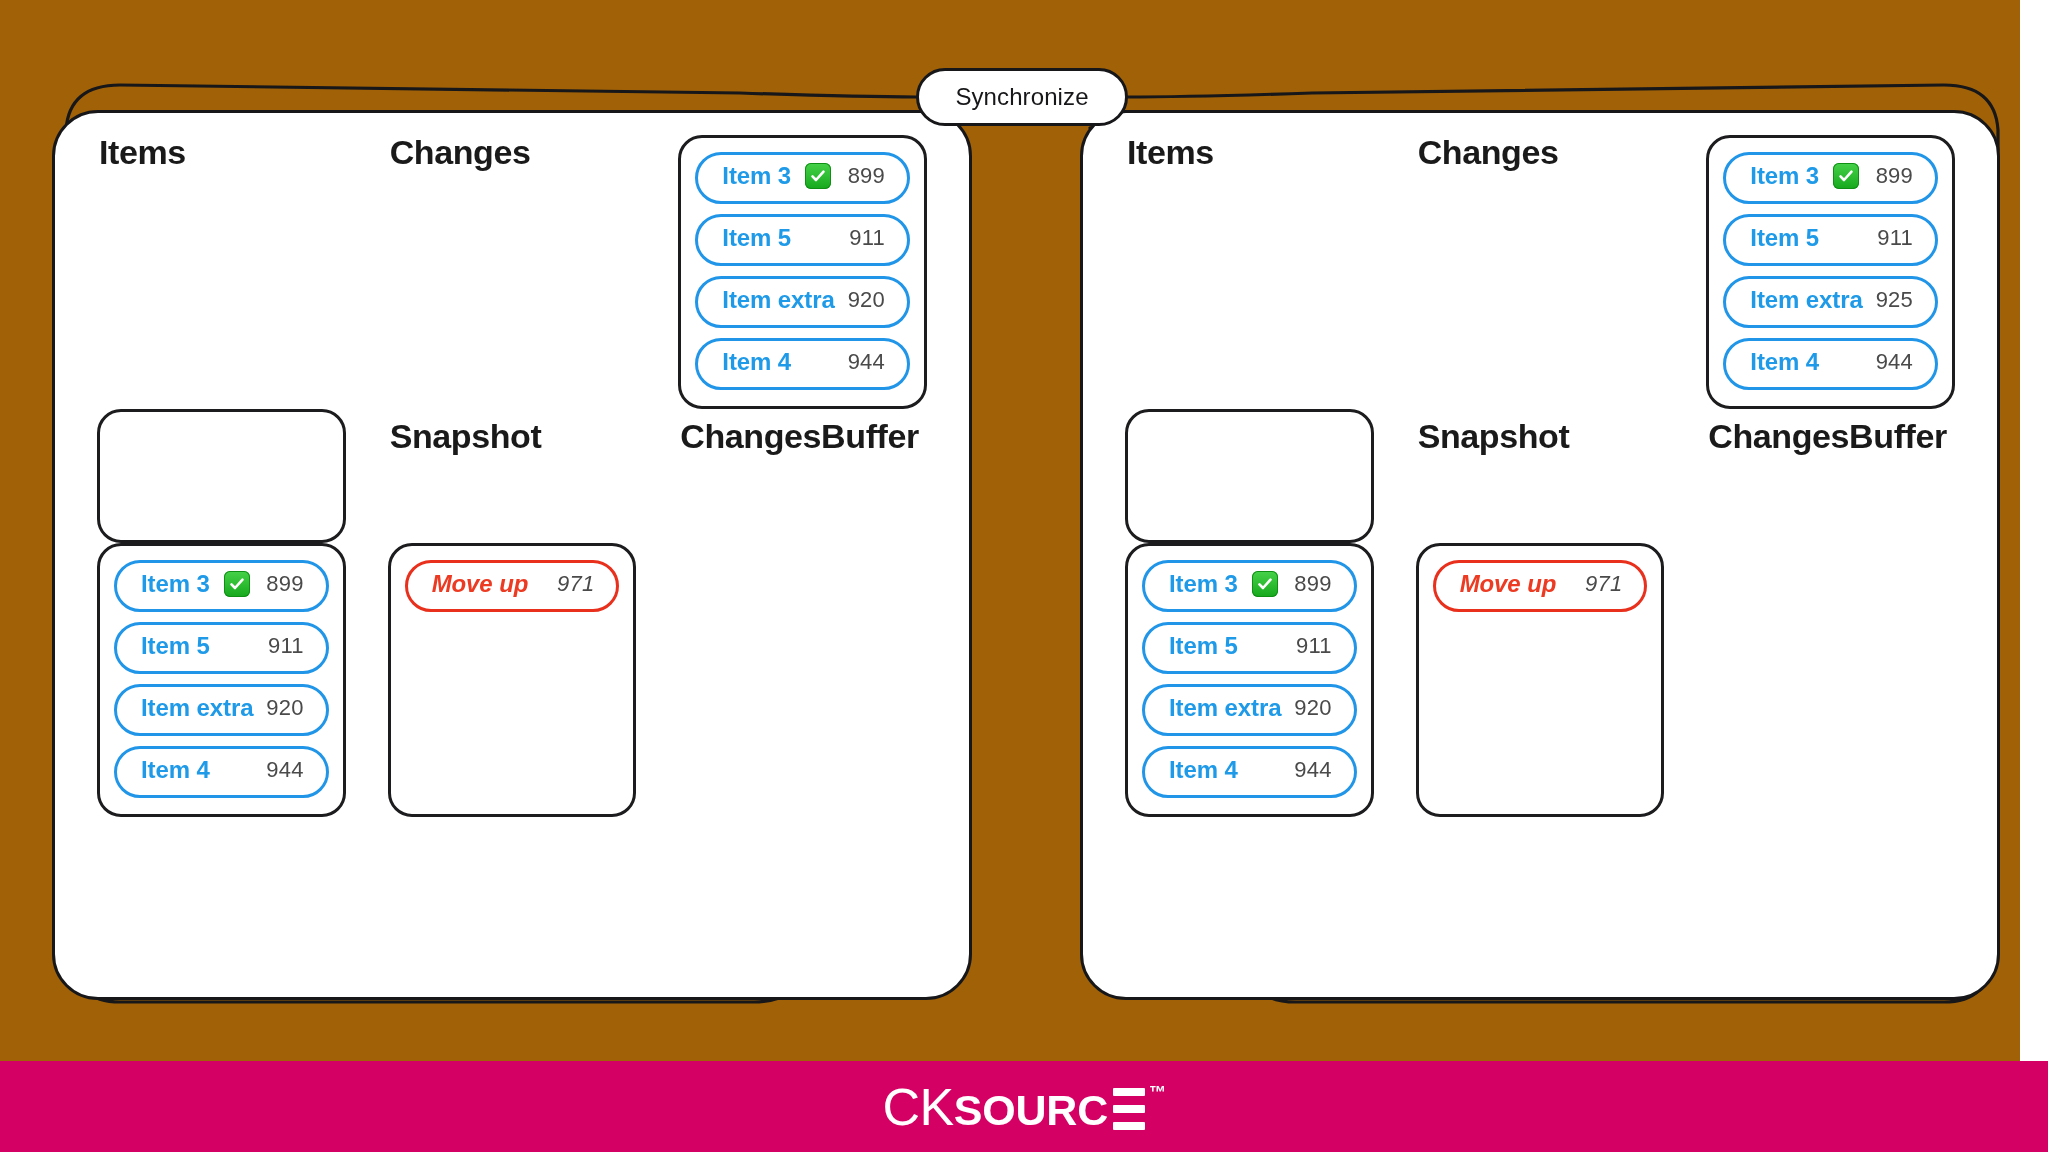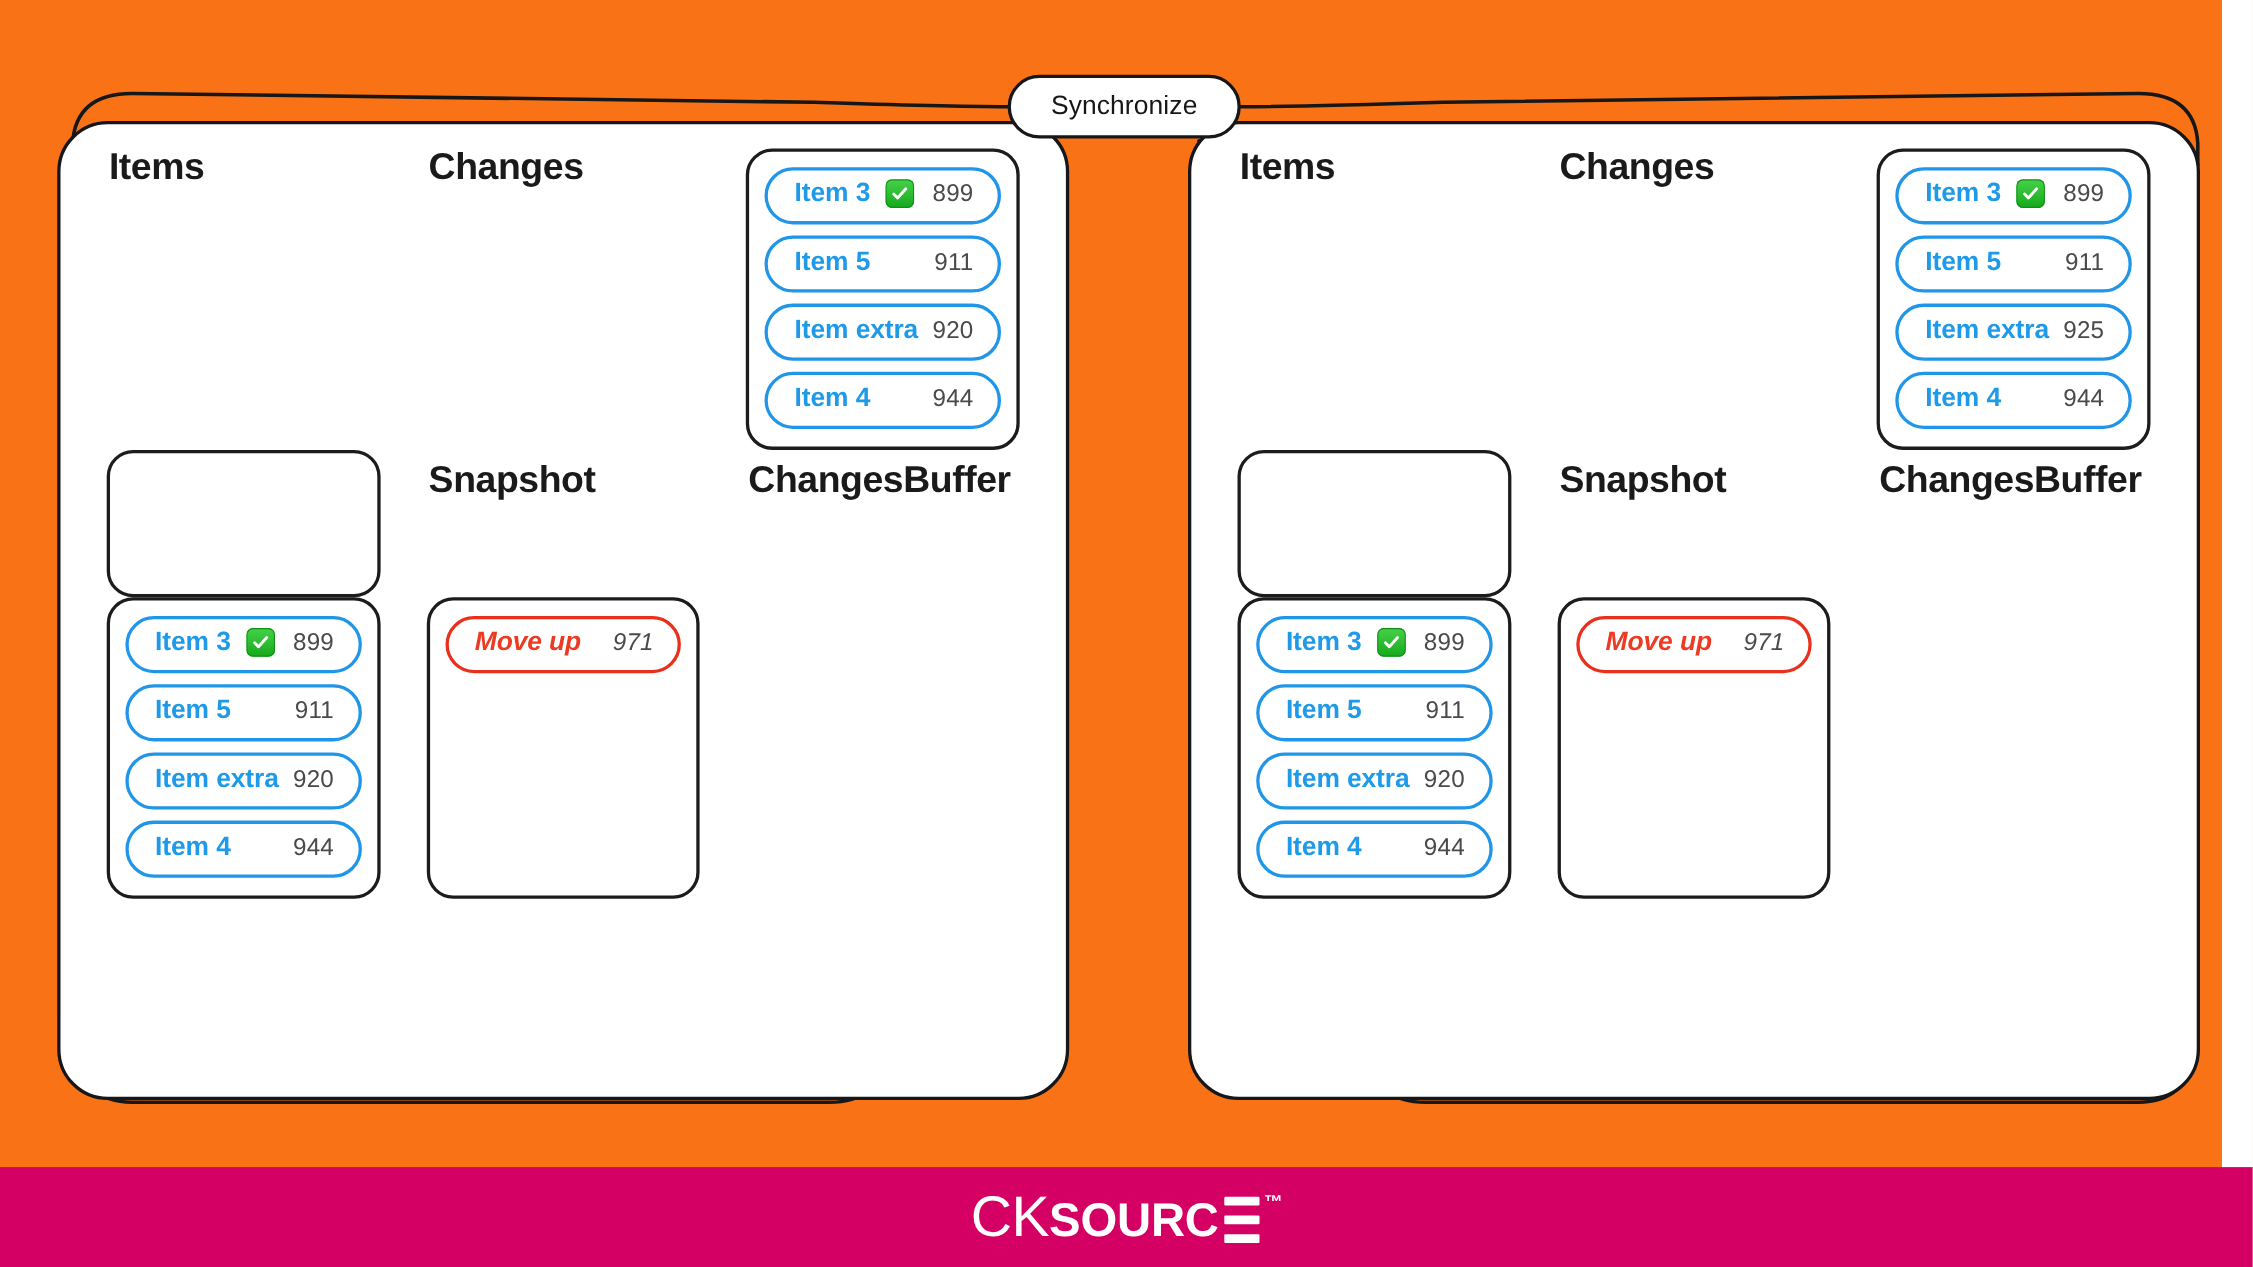--- a/index.html
+++ b/index.html
@@ -9,21 +9,21 @@
     height: 1152px;
     background: #ffffff;
     font-family: "Liberation Sans", sans-serif;
     overflow: hidden;
   }
 
   #stage {
     position: relative;
     width: 2020px;
     height: 1152px;
-    background: #f97316;
+    background: #a16207;
   }
 
   
   #wrapper-svg {
     position: absolute;
     left: 0; top: 0;
     width: 2048px;
     height: 1060px;
     pointer-events: none;
   }

